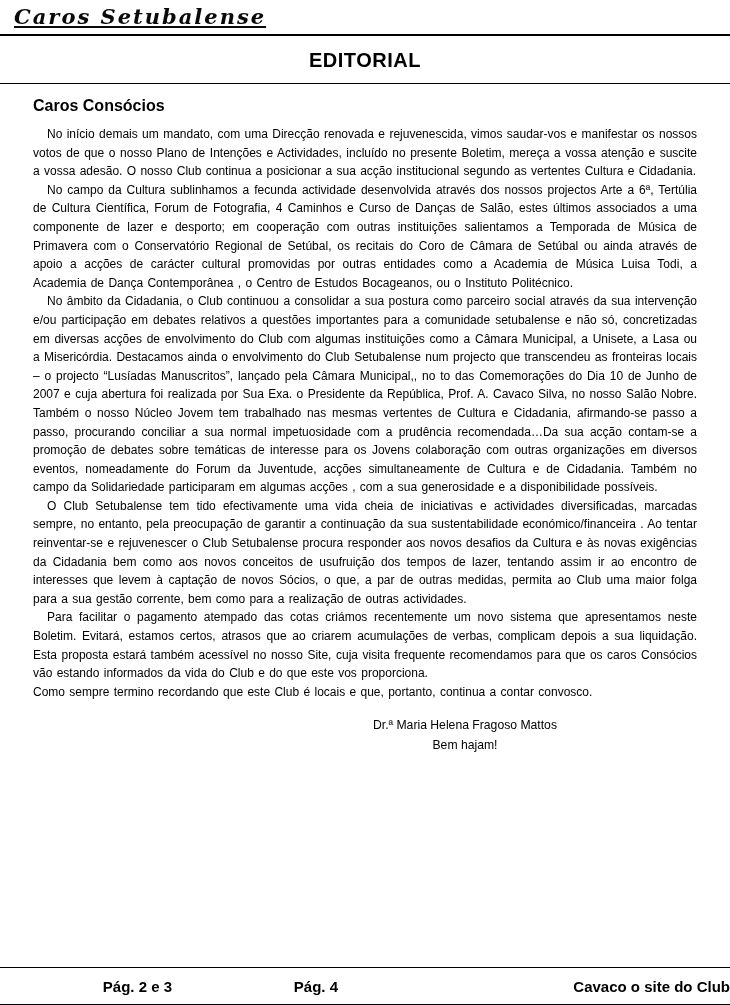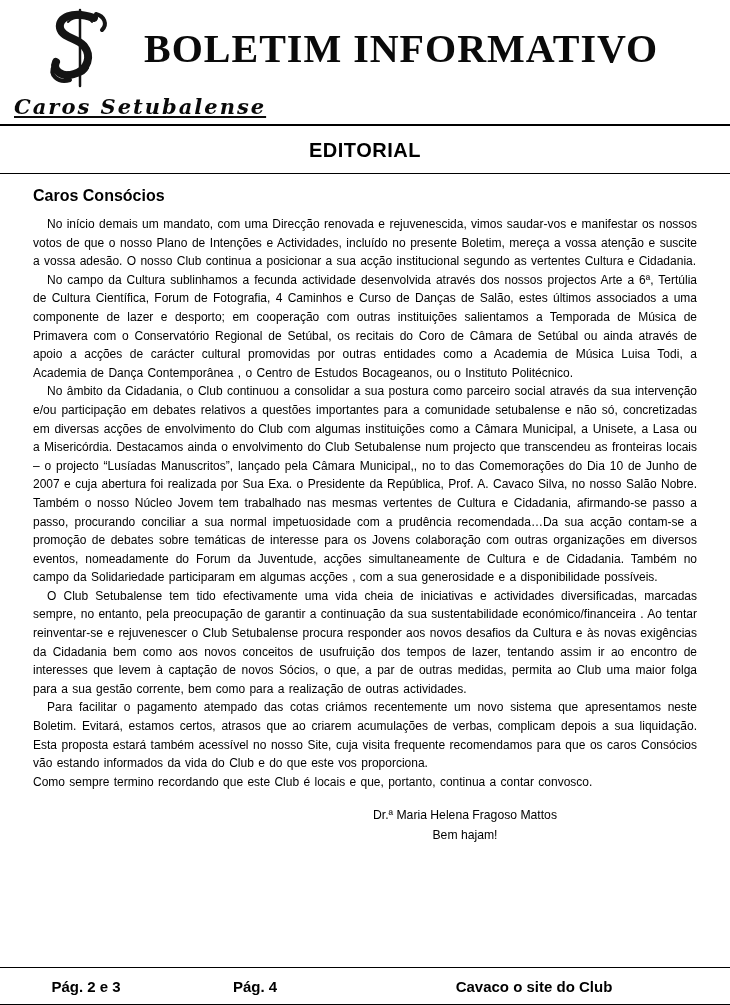--- a/index.html
+++ b/index.html
@@ -85,44 +85,31 @@
     padding-left: 200px;
     margin-top: 14px;
     font-size: 12.2px;
     line-height: 20px;
   }
   
   .footer { position: absolute; left: 0; right: 0; bottom: 0; }
   .footer-grid {
     display: grid;
     grid-template-columns: 172px 166px 1fr;
-    text-align: center;
+    text-align: right;
     font-weight: bold;
   }
   .footer-grid.row1 { font-size: 15px; padding: 10px 0 9px 0; }
   .footer-grid.row2 { font-size: 14.5px; padding: 7px 0 10px 0; }
 </style>
 </head>
 <body>
 
 <div class="page">
 
-  <div class="header">
-    <svg class="logo" viewBox="0 0 72 80" aria-hidden="true">
-      <g fill="none" stroke="#141414" stroke-linecap="round">
-        <path d="M50 10 C28 2 14 10 16 20 C18 30 34 30 40 38 C48 48 44 62 30 66 C18 70 8 62 12 54" stroke-width="8"></path>
-        <path d="M52 6 C60 8 64 16 58 22" stroke-width="4"></path>
-        <path d="M10 58 C4 66 14 76 26 72" stroke-width="4"></path>
-        <path d="M36 2 C36 26 36 54 36 78" stroke-width="2.5"></path>
-        <path d="M24 14 C30 8 44 8 48 14" stroke-width="2"></path>
-        <path d="M44 60 C40 68 28 70 24 64" stroke-width="2"></path>
-      </g>
-    </svg>
-    <div class="newsletter-title">BOLETIM INFORMATIVO</div>
-  </div>
 
   <div class="club-name">Caros Setubalense</div>
 
   <hr class="rule rule-club">
 
 
   <hr class="rule">
 
   <div class="editorial-heading">EDITORIAL</div>
 

